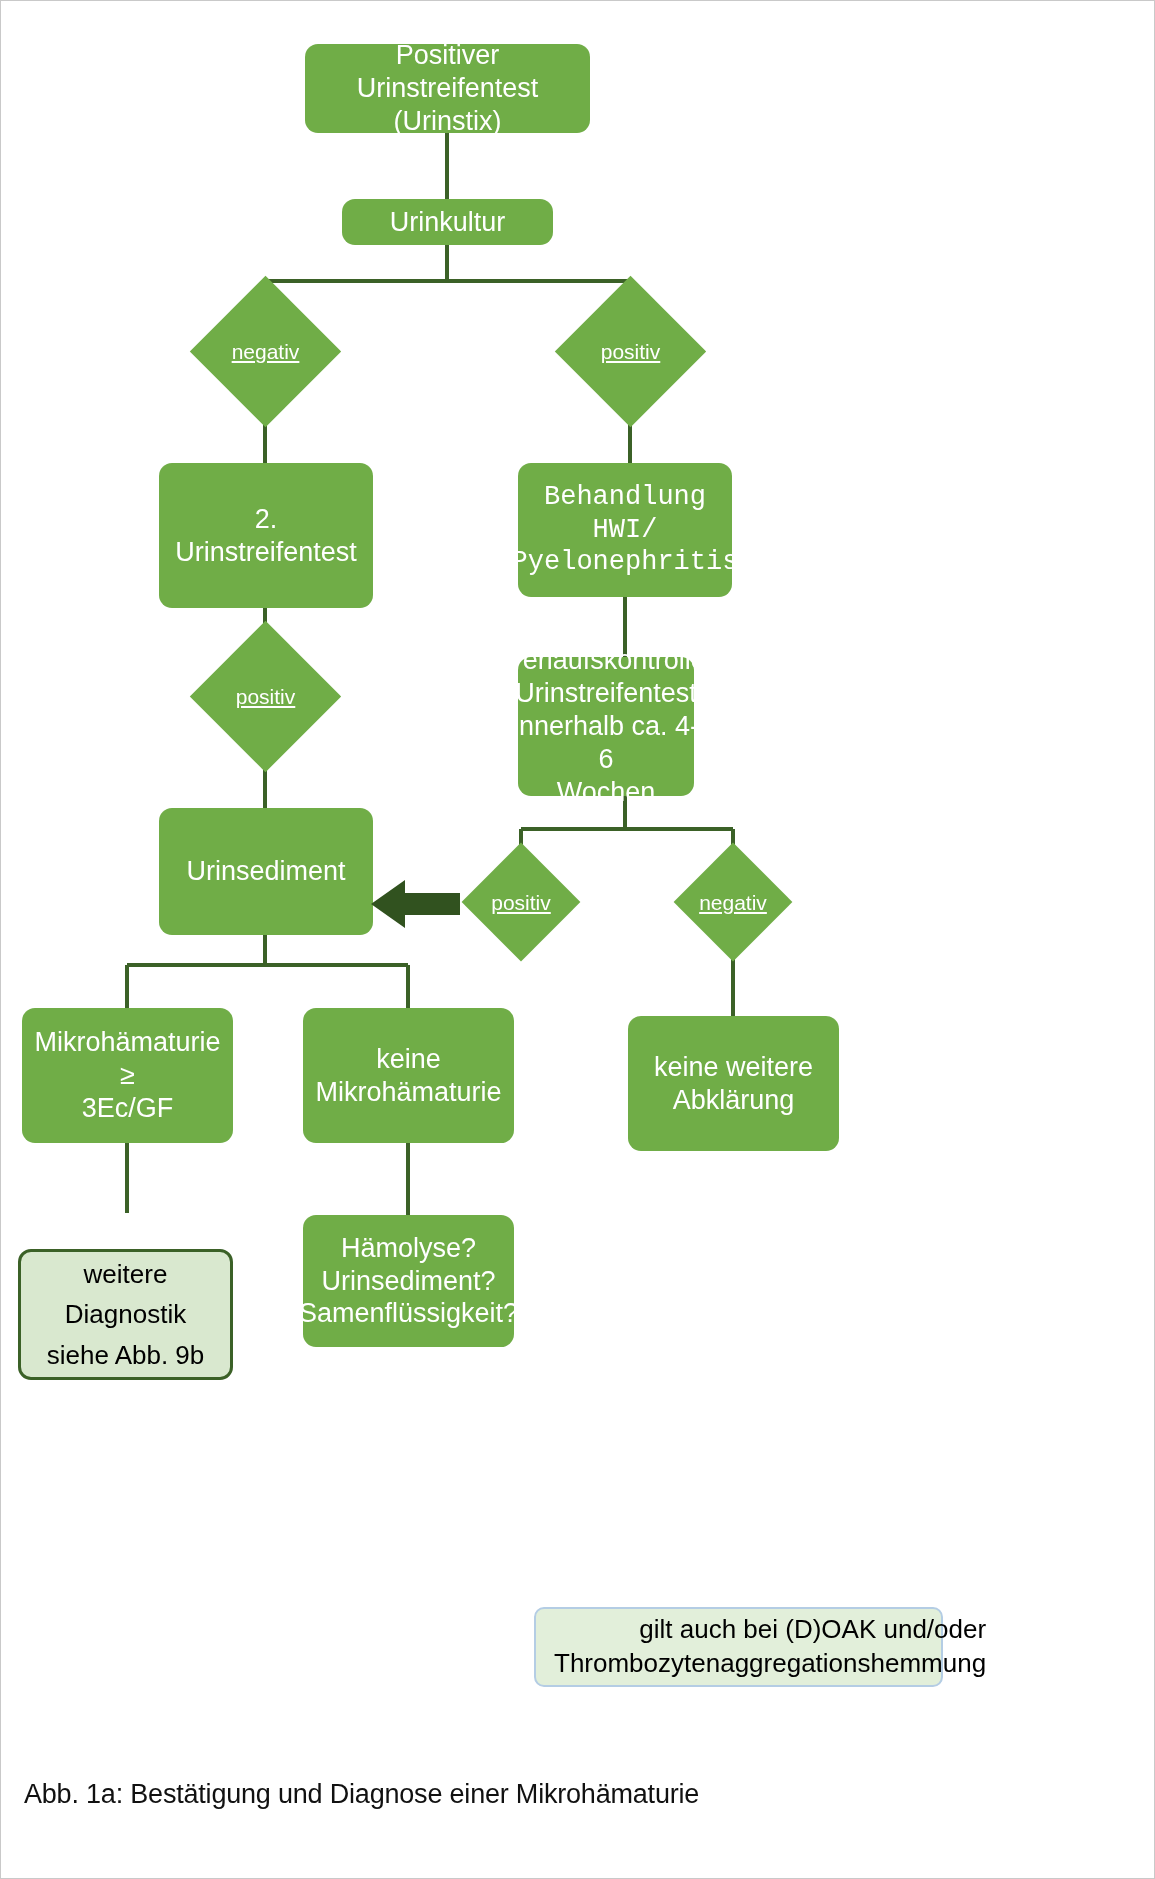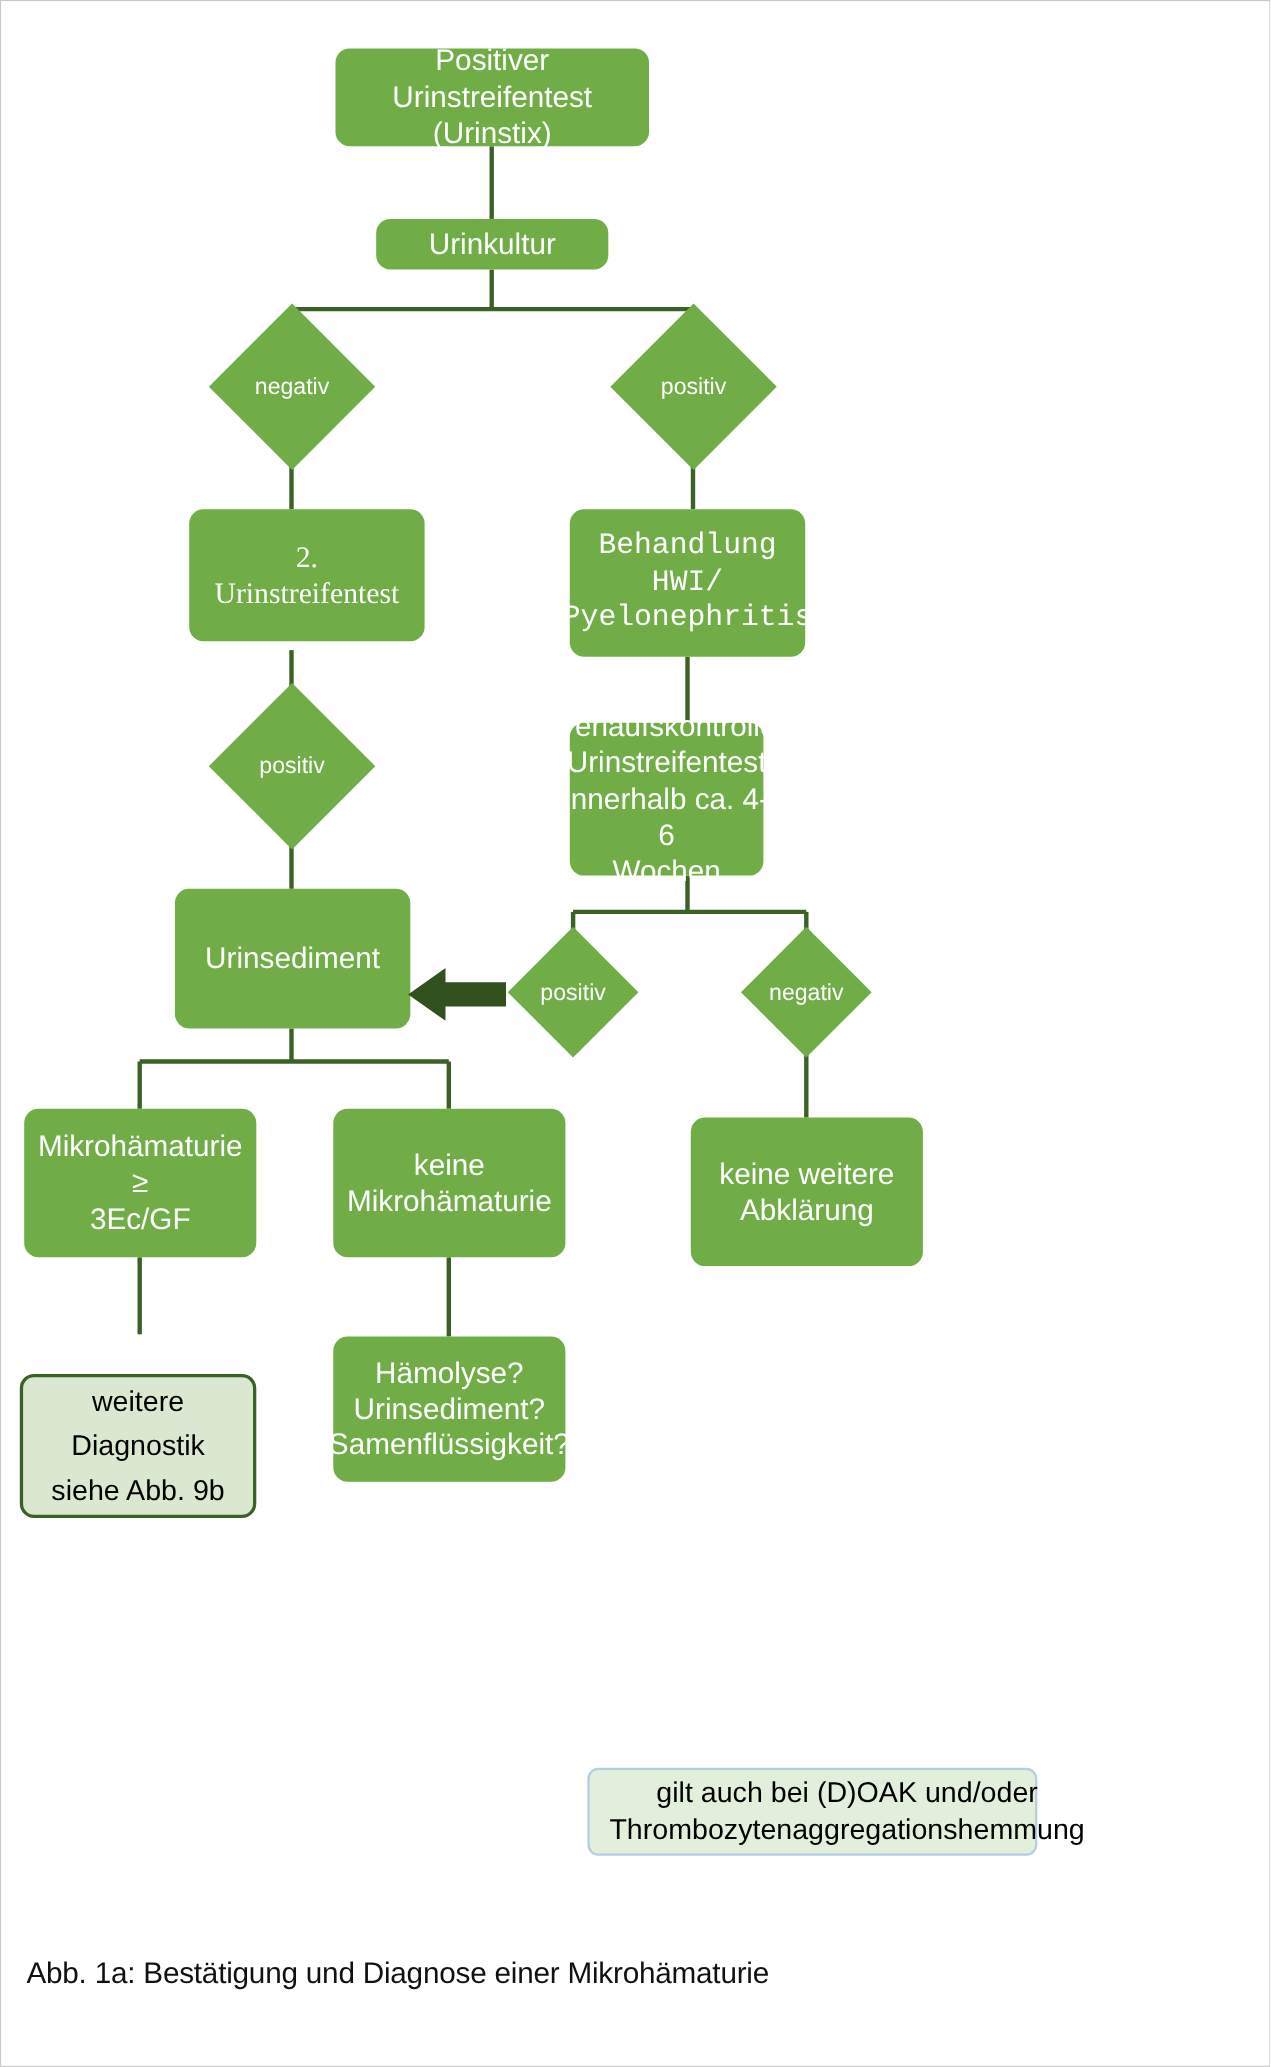--- a/index.html
+++ b/index.html
@@ -66,27 +66,28 @@
     border: 3px solid #3b6127;
     border-radius: 13px;
   }
   .callout {
     background: #e2efda;
     border: 2px solid #b4cde4;
     border-radius: 10px;
     color: #000000;
     font-size: 26px;
     line-height: 1.3;
-    text-align: center;
+    text-align: right;
     justify-content: flex-start;
     padding: 10px 18px;
   }
   .diamond {
     background: transparent;
     font-size: 20px;
+    text-decoration: underline;
   }
   .diamond .dshape {
     position: absolute;
     left: 0; top: 0;
     width: 100%;
     height: 100%;
     background: #70ad47;
     transform: rotate(45deg);
     z-index: 0;
   }
@@ -170,21 +171,21 @@
     <div class="node diamond" style="left:212px; top:298px; width:107px; height:107px;">
       <div class="dshape"></div>
       <div class="dlabel">negativ</div>
     </div>
 
     <div class="node diamond" style="left:577px; top:298px; width:107px; height:107px;">
       <div class="dshape"></div>
       <div class="dlabel">positiv</div>
     </div>
 
-    <div class="node box" style="left:172px; top:463px; width:214px; height:120px;font-family:Liberation Serif, serif;">
+    <div class="node box" style="left:159px; top:463px; width:214px; height:145px;">
       <div>2. Urinstreifentest</div>
     </div>
 
     <div class="node box" style="left:518px; top:463px; width:214px; height:134px;font-family:Liberation Mono, monospace;">
       <div>
         <div>Behandlung HWI/</div>
         <div>Pyelonephritis</div>
       </div>
     </div>
 

